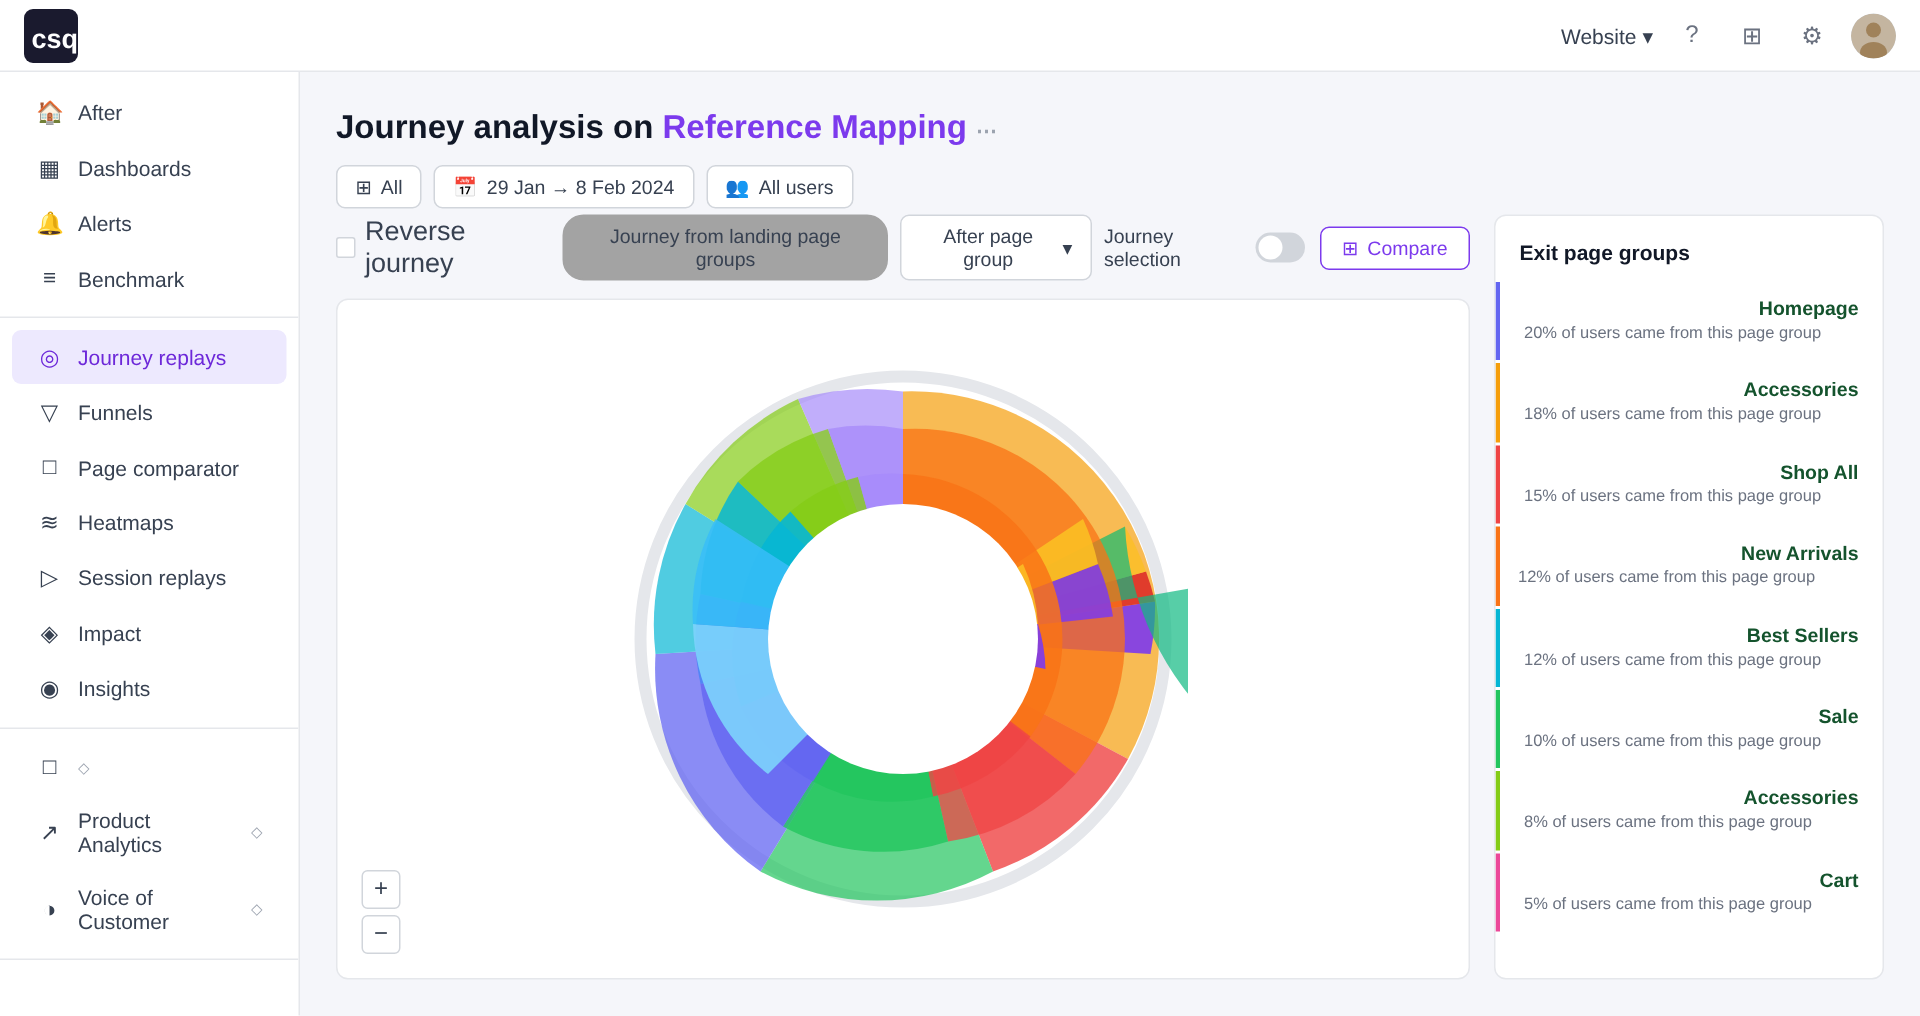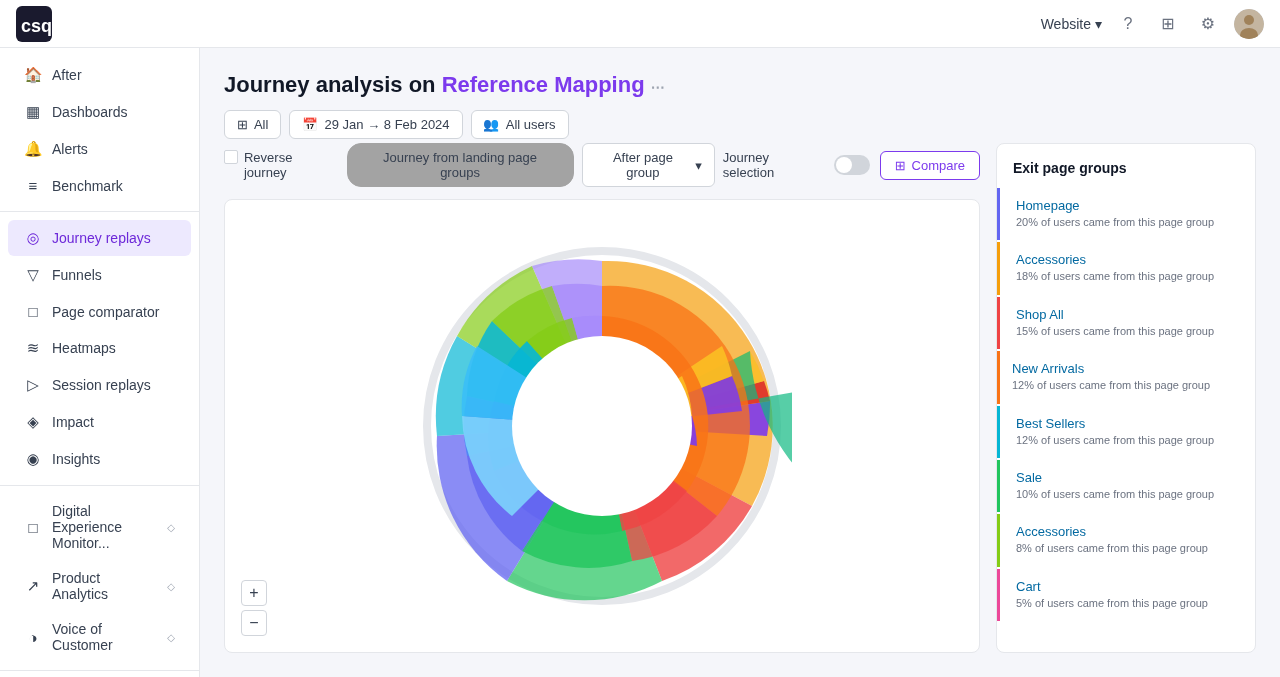--- a/index.html
+++ b/index.html
@@ -52,21 +52,21 @@
     
     .filter-bar { display: flex; align-items: center; gap: 8px; }
     .filter-btn {
       display: flex; align-items: center; gap: 6px;
       padding: 6px 12px; border: 1px solid #d1d5db; border-radius: 6px;
       background: #fff; font-size: 13px; color: #374151; cursor: pointer;
     }
 
     
     .journey-controls { display: flex; align-items: center; gap: 8px; }
-    .reverse-check { display: flex; gap: 6px; font-size: 13px; color: #374151; cursor: pointer; }
+    .reverse-check { display: flex; align-items: center; gap: 6px; font-size: 18px; color: #374151; cursor: pointer; }
     .checkbox { width: 14px; height: 14px; border: 1px solid #d1d5db; border-radius: 2px; background: #fff; }
     .journey-type-btn {
       padding: 6px 14px; border: 1px solid #a3a3a3; border-radius: 14px;
       background: #a3a3a3; font-size: 13px; color: #374151; cursor: pointer;
     }
     .after-page-btn {
       display: flex; align-items: center; gap: 4px;
       padding: 6px 12px; border: 1px solid #d1d5db; border-radius: 6px;
       background: #fff; font-size: 13px; color: #374151; cursor: pointer;
     }
@@ -94,21 +94,21 @@
       font-size: 16px; cursor: pointer; color: #374151;
     }
 
     
     .side-panel {
       width: 260px; background: #fff; border: 1px solid #e5e7eb; border-radius: 8px;
       overflow-y: auto; padding: 16px 0; flex-shrink: 0;
     }
     .side-panel-title { font-size: 14px; font-weight: 600; color: #111827; padding: 0 16px 12px; }
     .exit-item { padding: 10px 16px; border-left: 3px solid transparent; margin-bottom: 2px; }
-    .exit-item-name { font-size: 13px; font-weight: 400; color: #0369a1; margin-bottom: 2px; }
+    .exit-item-name { font-size: 13px; font-weight: 700; color: #14532d; margin-bottom: 2px; text-align: right; }
     .exit-item-desc { font-size: 11px; color: #6b7280; line-height: 1.4; }
 
     
     .sunburst-svg { width: 380px; height: 380px; }
   </style>
 </head>
 <body>
 
 <div class="topbar">
   <div class="topbar-logo">
@@ -177,21 +177,20 @@
     <span class="icon">◈</span>
     <span class="label">Impact</span>
   </div>
   <div class="sidebar-item">
     <span class="icon">◉</span>
     <span class="label">Insights</span>
   </div>
   <div class="sidebar-divider"></div>
   <div class="sidebar-item">
     <span class="icon">□</span>
-    <span class="label">Digital Experience Monitor...</span>
     <span class="sidebar-badge">◇</span>
   </div>
   <div class="sidebar-item">
     <span class="icon">↗</span>
     <span class="label">Product Analytics</span>
     <span class="sidebar-badge">◇</span>
   </div>
   <div class="sidebar-item">
     <span class="icon">◑</span>
     <span class="label">Voice of Customer</span>

